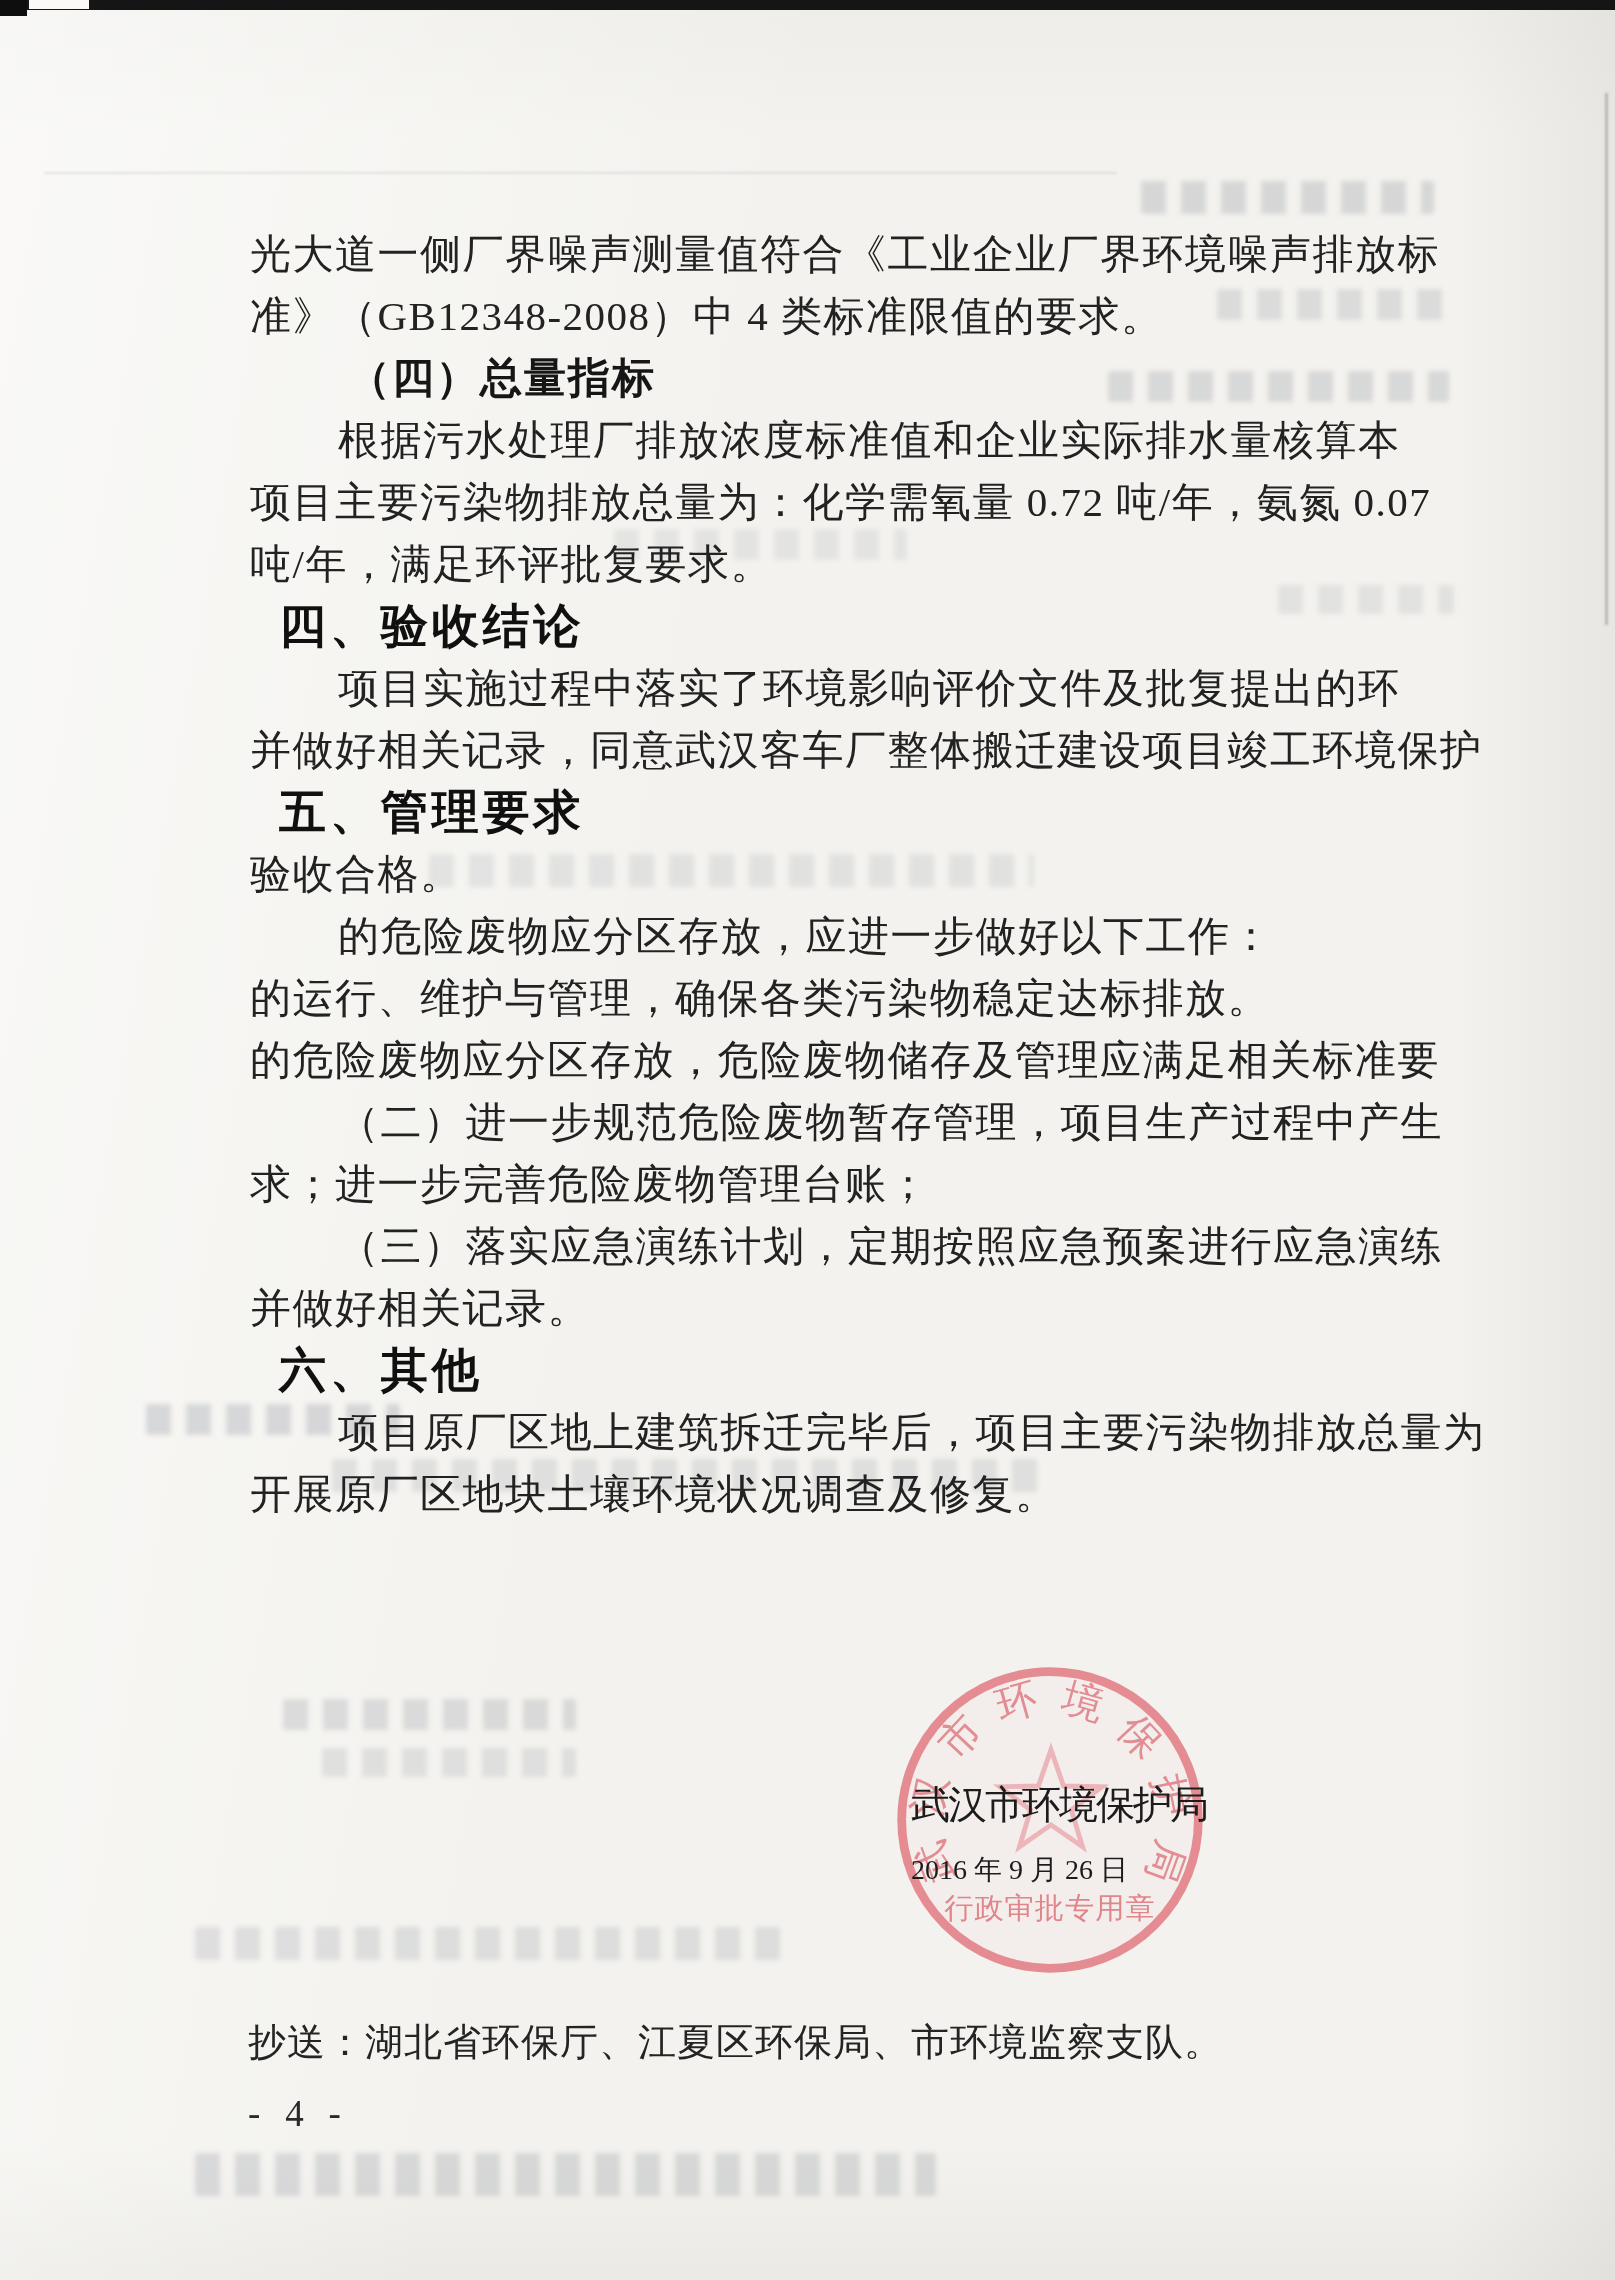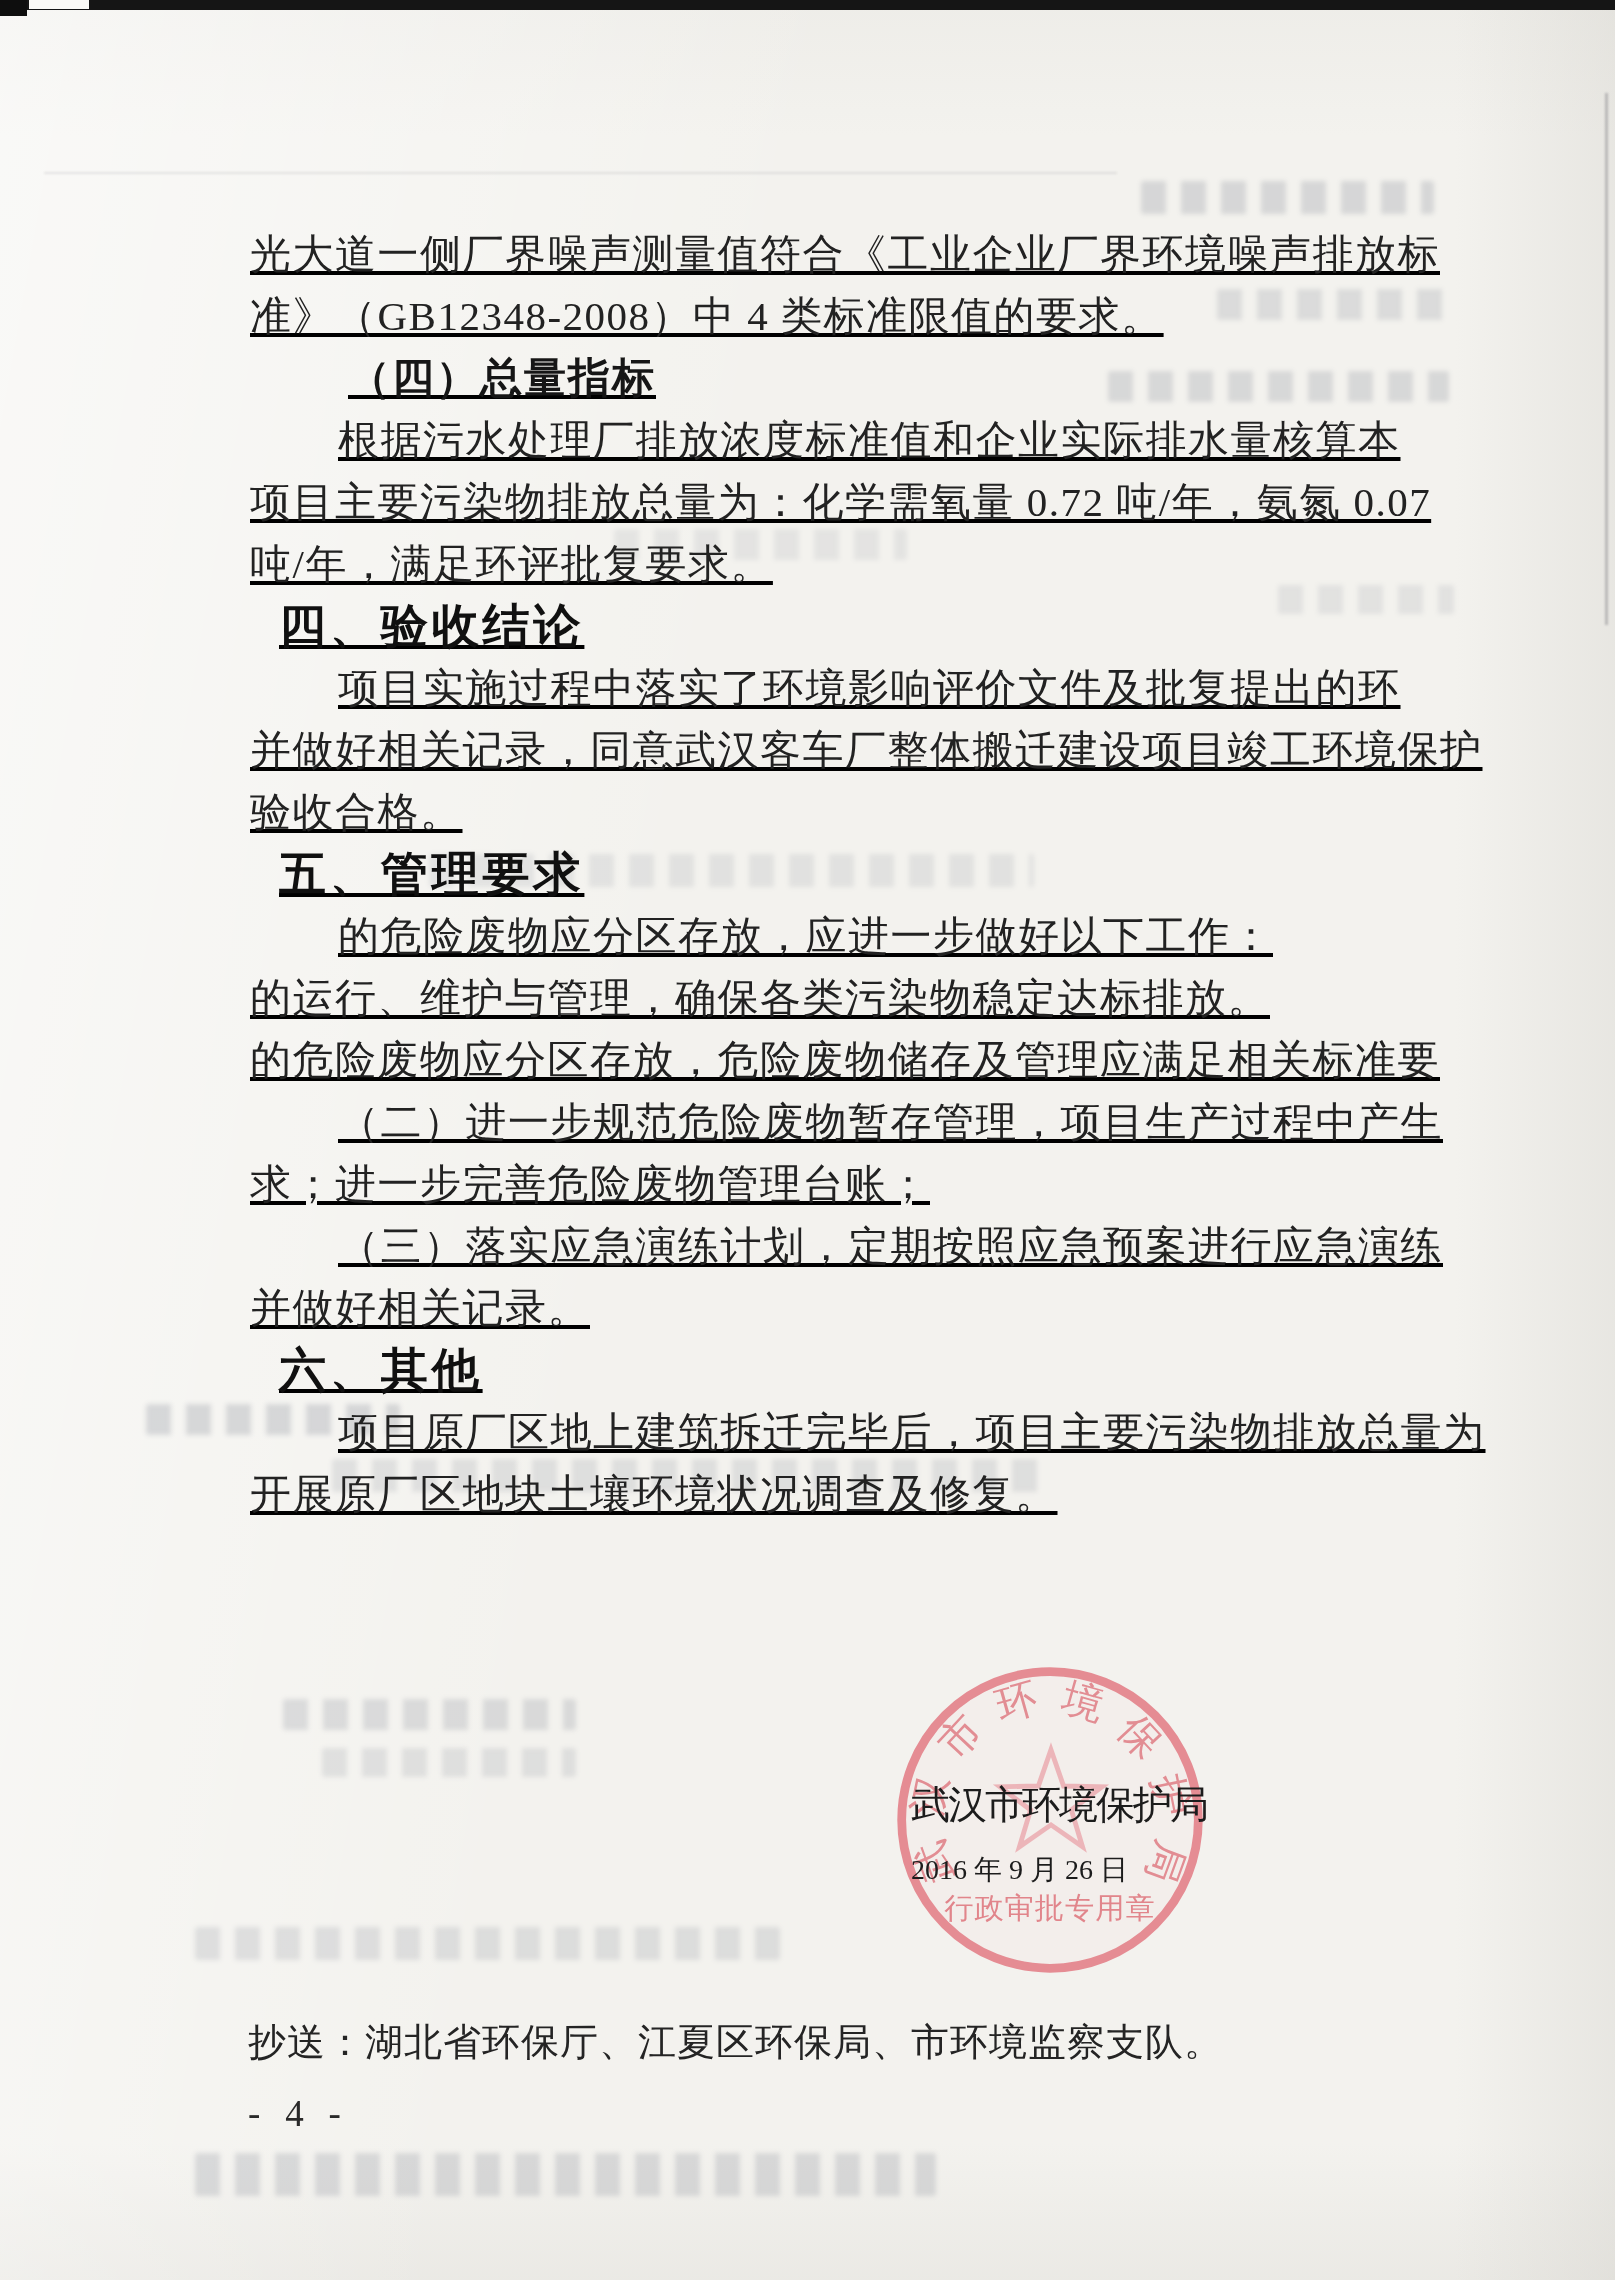--- a/index.html
+++ b/index.html
@@ -24,21 +24,21 @@
     background:rgba(150,150,155,.20);filter:blur(1px);}
   .right-shadow{position:absolute;left:1605px;top:93px;width:2.9px;height:532px;
     background:rgba(90,90,95,.32);filter:blur(1px);}
 
   
   .ghost{position:absolute;border-radius:2.9px;pointer-events:none;
     background:repeating-linear-gradient(90deg, rgba(118,124,138,.55) 0 25px, rgba(118,124,138,0) 25px 40px);
     filter:blur(2.9px);}
 
   
-  #body-text{position:absolute;left:250px;top:223px;width:1194px;text-decoration:underline;}
+  #body-text{position:absolute;left:250px;top:223px;width:1194px;}
   .line{
     height:62px;line-height:62px;font-size:41px;letter-spacing:1.5px;
     color:#222;white-space:nowrap;
   }
   .body-indent{padding-left:88px;}
   .subheading{
     font-family:"Liberation Sans","DejaVu Sans",sans-serif;
     font-weight:600;font-size:42px;padding-left:98px;color:#161616;letter-spacing:2px;
   }
   .heading{
@@ -84,22 +84,22 @@
   <div id="body-text">
       <div class="line body full">光大道一侧厂界噪声测量值符合《工业企业厂界环境噪声排放标</div>
       <div class="line body">准》（GB12348-2008）中 4 类标准限值的要求。</div>
       <div class="line subheading">（四）总量指标</div>
       <div class="line body-indent full">根据污水处理厂排放浓度标准值和企业实际排水量核算本</div>
       <div class="line body full">项目主要污染物排放总量为：化学需氧量 0.72 吨/年，氨氮 0.07</div>
       <div class="line body">吨/年，满足环评批复要求。</div>
       <div class="line heading">四、验收结论</div>
       <div class="line body-indent full">项目实施过程中落实了环境影响评价文件及批复提出的环</div>
       <div class="line body full">并做好相关记录，同意武汉客车厂整体搬迁建设项目竣工环境保护</div>
+      <div class="line heading">五、管理要求</div>
       <div class="line body">验收合格。</div>
-      <div class="line heading">五、管理要求</div>
       <div class="line body-indent">的危险废物应分区存放，应进一步做好以下工作：</div>
       <div class="line body">的运行、维护与管理，确保各类污染物稳定达标排放。</div>
       <div class="line body full">的危险废物应分区存放，危险废物储存及管理应满足相关标准要</div>
       <div class="line body-indent full">（二）进一步规范危险废物暂存管理，项目生产过程中产生</div>
       <div class="line body">求；进一步完善危险废物管理台账；</div>
       <div class="line body-indent full">（三）落实应急演练计划，定期按照应急预案进行应急演练</div>
       <div class="line body">并做好相关记录。</div>
       <div class="line heading">六、其他</div>
       <div class="line body-indent full">项目原厂区地上建筑拆迁完毕后，项目主要污染物排放总量为</div>
       <div class="line body">开展原厂区地块土壤环境状况调查及修复。</div>

